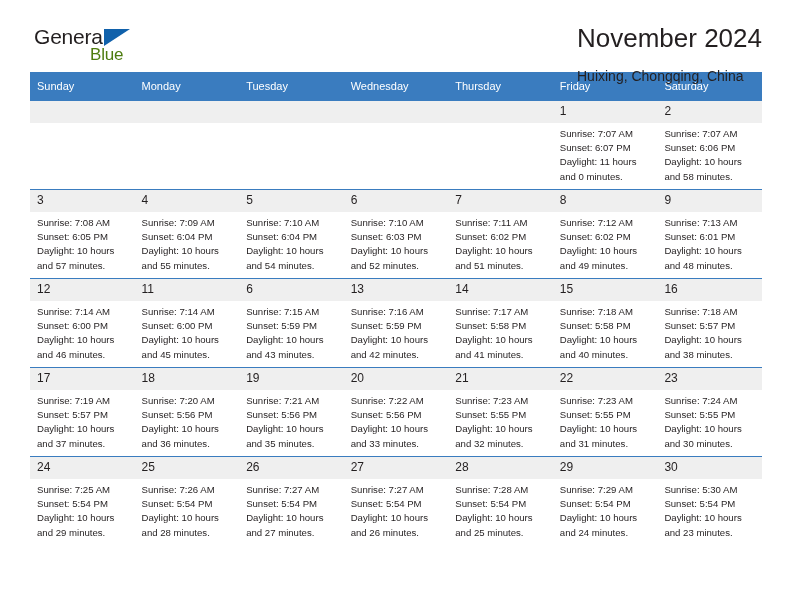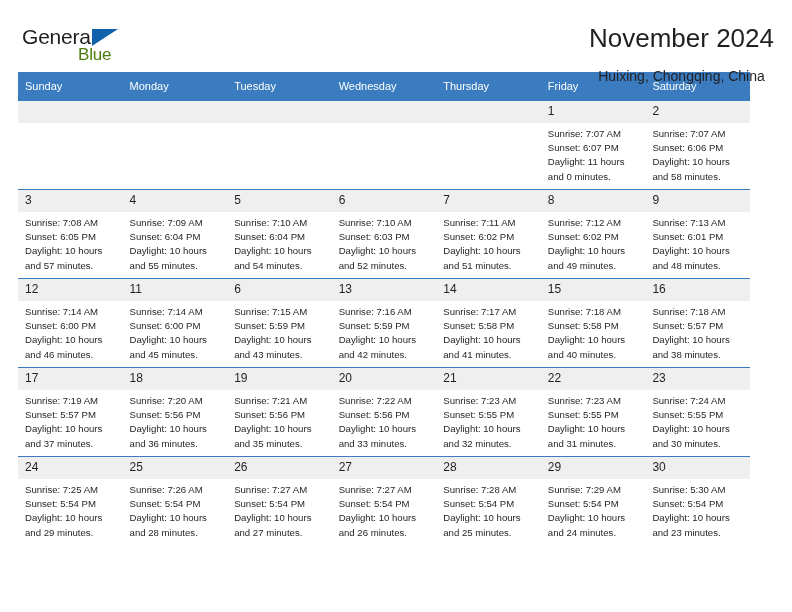--- a/index.html
+++ b/index.html
@@ -12,21 +12,21 @@
     background: #ffffff;
     font-family: "Liberation Sans", sans-serif;
     color: #231f20;
     overflow: hidden;
   }
   .page {
     position: relative;
     width: 792px;
     height: 612px;
     box-sizing: border-box;
-    padding: 0 18px;
+    padding: 0 30px;
   }
 
   
   .topbar {
     position: relative;
     height: 72px;
     display: flex;
     align-items: flex-start;
     justify-content: space-between;
   }
@@ -59,21 +59,21 @@
     position: absolute;
     left: 60px;
     top: 18px;
     font-size: 17px;
     letter-spacing: -0.2px;
     color: #4d7c0f;
     line-height: 24px;
   }
 
   .titlebox {
-    text-align: center;
+    text-align: left;
     margin-top: 22px;
   }
   .title-main {
     font-size: 26px;
     color: #231f20;
     line-height: 32px;
     font-weight: normal;
     white-space: nowrap;
   }
   .title-sub {

